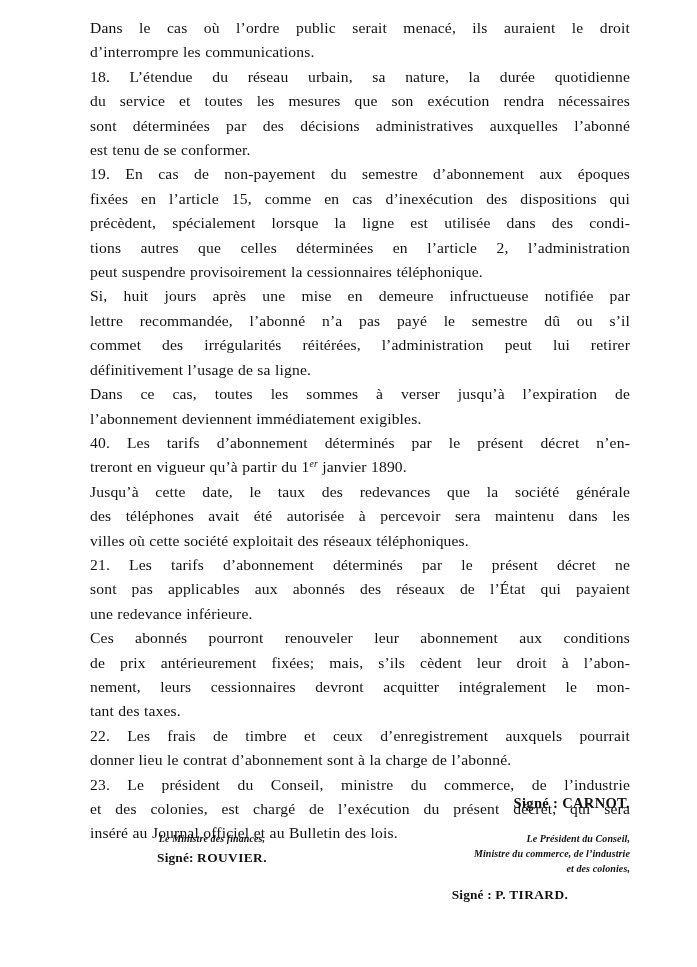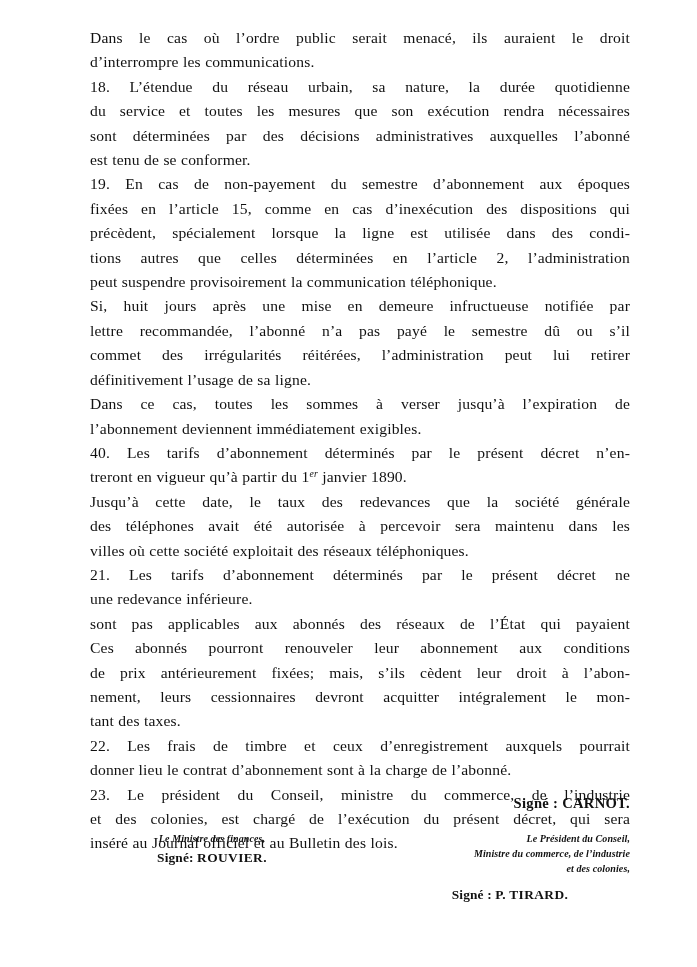--- a/index.html
+++ b/index.html
@@ -17,21 +17,21 @@
   .page {
     position: relative;
     width: 697px;
     height: 967px;
     background: #ffffff;
     box-sizing: border-box;
   }
   .textblock {
     position: absolute;
     left: 68px;
-    top: 26px;
+    top: 16px;
     width: 562px;
   }
   p.para {
     margin: 0 0 0 0;
     text-align: justify;
     text-align-last: left;
     font-size: 15.6px;
     line-height: 24.4px;
     letter-spacing: 0.01em;
     word-spacing: 0.02em;
@@ -133,21 +133,21 @@
       <span class="ln">du service et toutes les mesures que son exécution rendra nécessaires</span>
       <span class="ln">sont déterminées par des décisions administratives auxquelles l’abonné</span>
       <span class="ln last">est tenu de se conformer.</span>
     </p>
 
     <p class="para">
       <span class="ln first">19. En cas de non-payement du semestre d’abonnement aux époques</span>
       <span class="ln">fixées en l’article 15, comme en cas d’inexécution des dispositions qui</span>
       <span class="ln">précèdent, spécialement lorsque la ligne est utilisée dans des condi-</span>
       <span class="ln">tions autres que celles déterminées en l’article 2, l’administration</span>
-      <span class="ln last">peut suspendre provisoirement la communication téléphonique.</span>
+      <span class="ln last">peut suspendre provisoirement la cessionnaires téléphonique.</span>
     </p>
 
     <p class="para">
       <span class="ln first">Si, huit jours après une mise en demeure infructueuse notifiée par</span>
       <span class="ln">lettre recommandée, l’abonné n’a pas payé le semestre dû ou s’il</span>
       <span class="ln">commet des irrégularités réitérées, l’administration peut lui retirer</span>
       <span class="ln last">définitivement l’usage de sa ligne.</span>
     </p>
 
     <p class="para">
@@ -161,22 +161,22 @@
     </p>
 
     <p class="para">
       <span class="ln first">Jusqu’à cette date, le taux des redevances que la société générale</span>
       <span class="ln">des téléphones avait été autorisée à percevoir sera maintenu dans les</span>
       <span class="ln last">villes où cette société exploitait des réseaux téléphoniques.</span>
     </p>
 
     <p class="para">
       <span class="ln first">21.  Les tarifs d’abonnement déterminés par le présent décret ne</span>
+      <span class="ln">sont pas applicables aux abonnés des réseaux de l’État qui payaient</span>
       <span class="ln last">une redevance inférieure.</span>
-      <span class="ln">sont pas applicables aux abonnés des réseaux de l’État qui payaient</span>
     </p>
 
     <p class="para">
       <span class="ln first">Ces abonnés pourront renouveler leur abonnement aux conditions</span>
       <span class="ln">de prix antérieurement fixées; mais, s’ils cèdent leur droit à l’abon-</span>
       <span class="ln">nement, leurs cessionnaires devront acquitter intégralement le mon-</span>
       <span class="ln last">tant des taxes.</span>
     </p>
 
     <p class="para">

